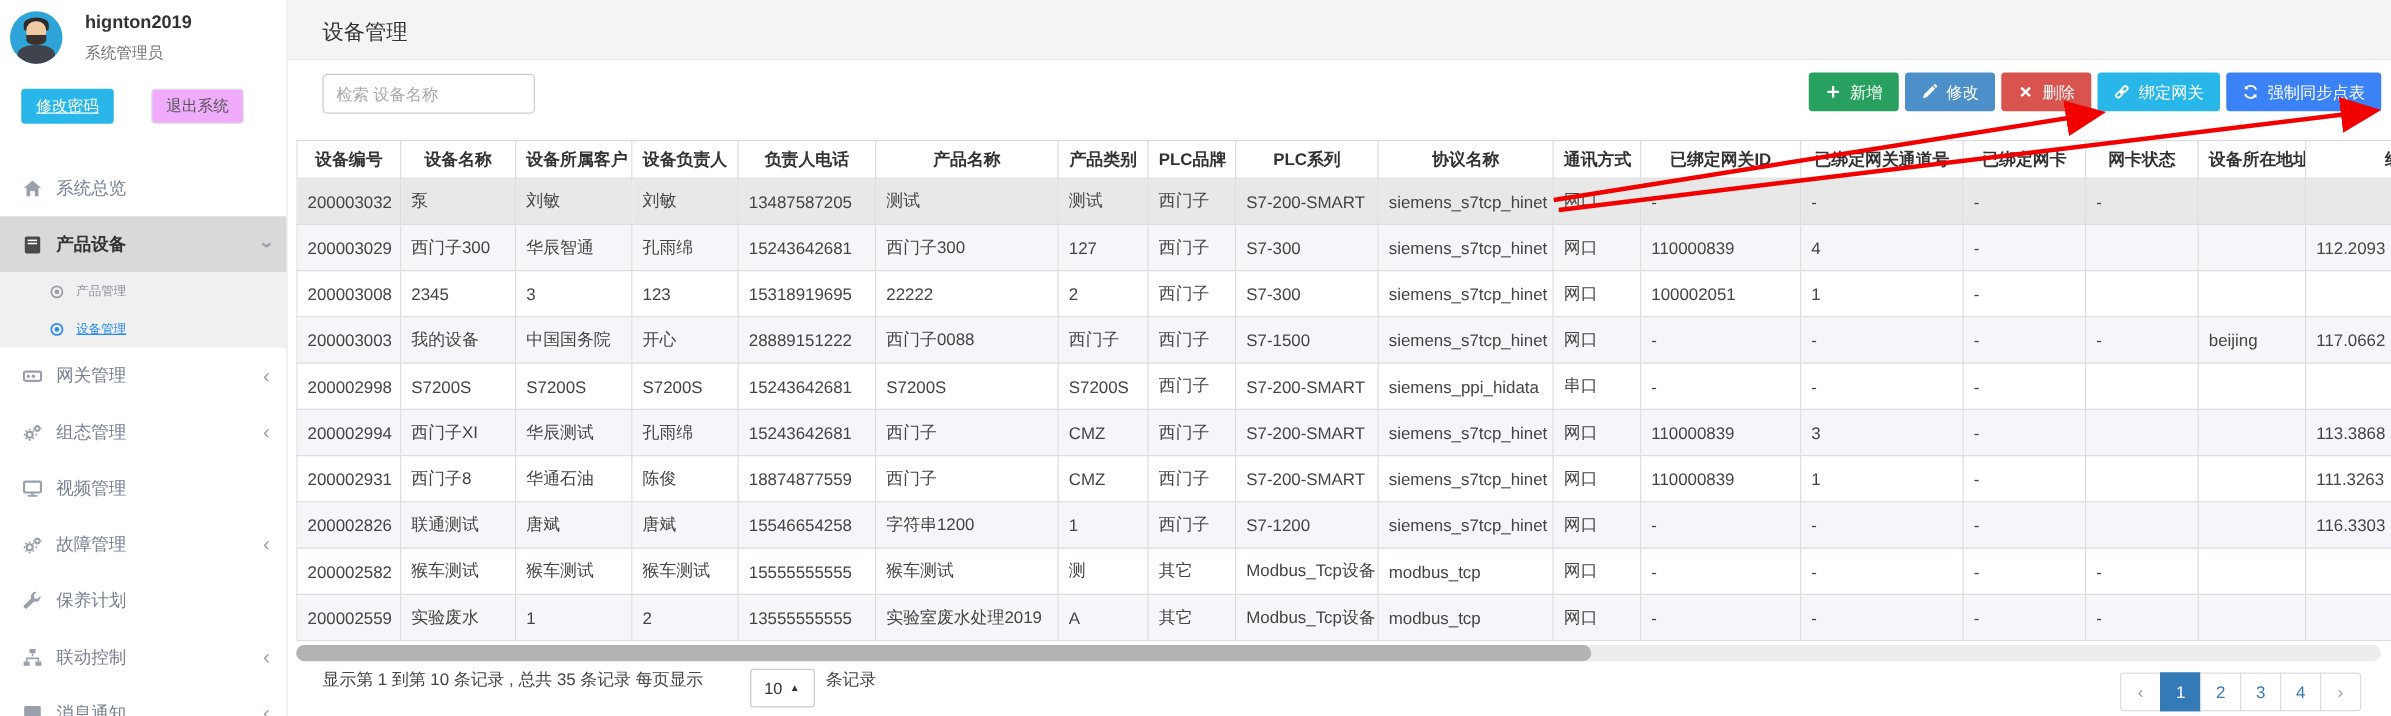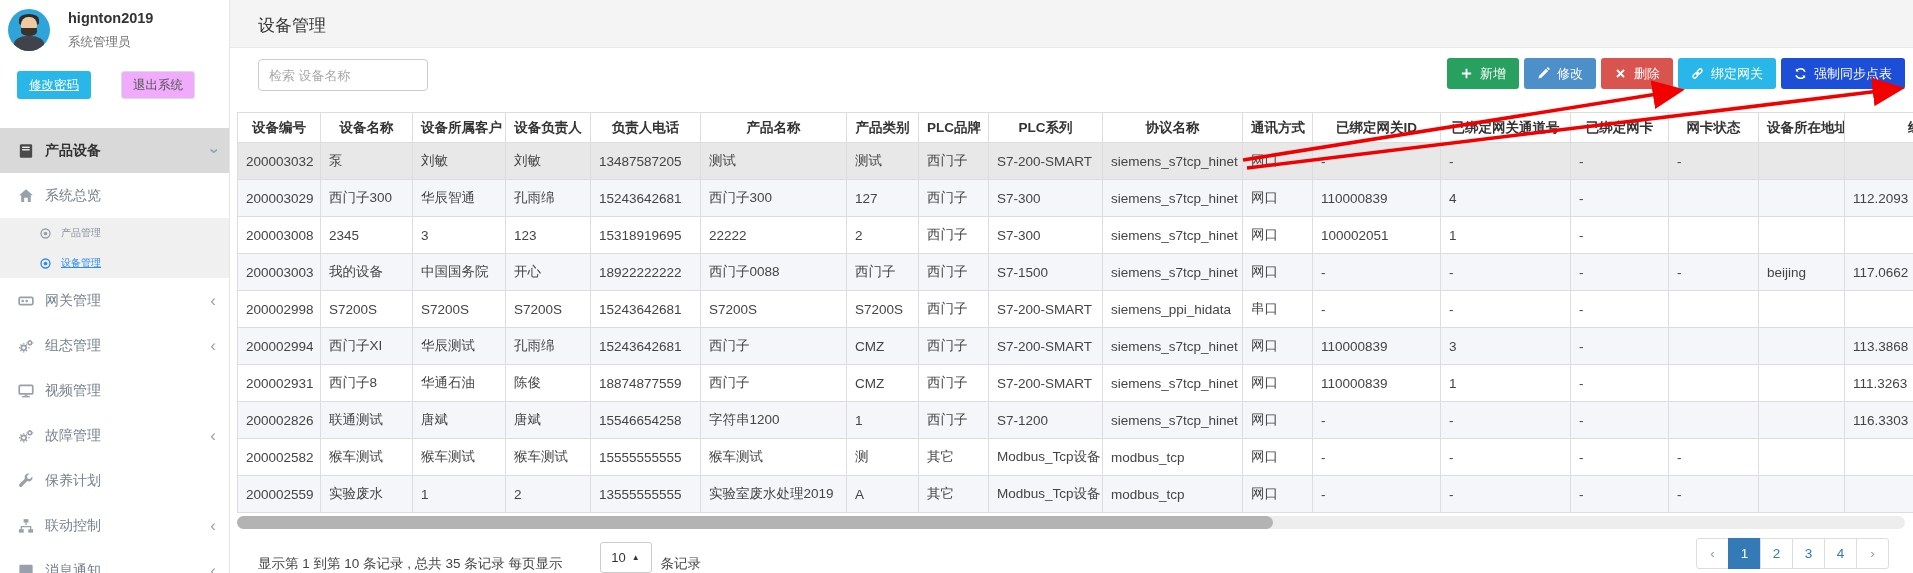--- a/index.html
+++ b/index.html
@@ -60,21 +60,21 @@
   th,td { border:1px solid #ddd; padding:0 8px; font-size:13.5px; overflow:hidden; white-space:nowrap; }
   th { height:30px; font-weight:bold; text-align:center; color:#333; background:#fff; }
   td { height:37px; color:#444; background:#fff; }
   tbody tr:nth-child(even) td { background:#f4f6f9; }
   tbody tr.selected td { background:#e8e8e8; }
 
   .hscroll { position:absolute; left:7px; top:468px; width:1668px; height:13px; background:#ededed; border-radius:7px; }
   .hthumb { width:1036px; height:13px; background:#b3b3b3; border-radius:7px; cursor:pointer; }
 
   
-  .summary { position:absolute; left:28px; top:487px; height:38px; display:flex; align-items:flex-end;
+  .summary { position:absolute; left:28px; top:487px; height:38px; display:flex; align-items:flex-start;
     gap:9px; font-size:13.5px; color:#444; }
   .psize { height:31px; min-width:52px; border:1px solid #ccc; border-radius:3px; background:#fff;
     font-size:13px; color:#333; display:inline-flex; align-items:center; justify-content:center; gap:6px; cursor:pointer;
     font-family:"Liberation Sans","DejaVu Sans",sans-serif;margin-left:28px; }
   .psize .caret { font-size:8px; color:#333; }
   .pager { position:absolute; right:24px; top:490px; display:flex; }
   .pg { min-width:33px; height:31px; line-height:29px; text-align:center; border:1px solid #ddd;
     margin-left:-1px; font-size:13.5px; color:#337ab7; background:#fff; cursor:pointer; padding:0 6px; }
   .pg:first-child { border-radius:3px 0 0 3px; margin-left:0; }
   .pg:last-child { border-radius:0 3px 3px 0; }
@@ -94,38 +94,38 @@
         <div class="hair"></div>
         <div class="face"></div>
         <div class="beard"></div>
     </div>
     <div class="uname">hignton2019</div>
     <div class="urole">系统管理员</div>
     <button class="btn-pass">修改密码</button>
     <button class="btn-logout">退出系统</button>
   </div>
   <nav id="side-menu">
+      <div class="sitem">
+        <span class="icon">
+          <svg viewBox="0 0 14 14">
+            <path fill="currentColor" d="M7 1.2 13 6.4h-1.8v5.8H8.6V8.6H5.4v3.6H2.8V6.4H1z"></path>
+          </svg>
+        </span>
+        <span class="slabel">系统总览</span>
+      </div>
       <div class="sitem pactive">
         <span class="icon">
           <svg viewBox="0 0 14 14">
             <path fill="currentColor" d="M3 1h8.2c.7 0 1.2.5 1.2 1.2v9.6c0 .7-.5 1.2-1.2 1.2H3c-.8 0-1.4-.6-1.4-1.4V2.4C1.6 1.6 2.2 1 3 1z"></path>
             <rect x="3.6" y="3.2" width="6.6" height="1.1" fill="#fff"></rect>
             <rect x="3.6" y="5.4" width="6.6" height="1.1" fill="#fff"></rect>
           </svg>
         </span>
         <span class="slabel">产品设备</span>
         <span class="chev down">‹</span>
-      </div>
-      <div class="sitem">
-        <span class="icon">
-          <svg viewBox="0 0 14 14">
-            <path fill="currentColor" d="M7 1.2 13 6.4h-1.8v5.8H8.6V8.6H5.4v3.6H2.8V6.4H1z"></path>
-          </svg>
-        </span>
-        <span class="slabel">系统总览</span>
       </div>
       <div class="sitem sub">
         <span class="icon">
           <svg viewBox="0 0 14 14">
             <circle cx="7" cy="7" r="4.8" fill="none" stroke="currentColor" stroke-width="1.5"></circle>
             <circle cx="7" cy="7" r="2" fill="currentColor"></circle>
           </svg>
         </span>
         <span class="slabel">产品管理</span>
       </div>
@@ -255,21 +255,21 @@
           <svg viewBox="0 0 14 14">
             <g transform="rotate(-45 7 7)" fill="none" stroke="currentColor" stroke-width="1.5">
               <rect x="0.8" y="5.1" width="6" height="3.8" rx="1.9"></rect>
               <rect x="7.2" y="5.1" width="6" height="3.8" rx="1.9"></rect>
               <line x1="4.8" y1="7" x2="9.2" y2="7"></line>
             </g>
           </svg>
         </span>
         <span>绑定网关</span>
       </button>
-      <button class="tbtn" style="background: #1d4ed8; text-align: center;">
+      <button class="tbtn" style="background: #3b82f6; text-align: center;">
         <span class="icon">
           <svg viewBox="0 0 14 14">
             <g fill="none" stroke="currentColor" stroke-width="1.6">
               <path d="M11.8 5.2A5.1 5.1 0 0 0 2.6 4.3"></path>
               <path d="M2.2 8.8a5.1 5.1 0 0 0 9.2.9"></path>
             </g>
             <path fill="currentColor" d="M2 1.6v3.2h3.2z"></path>
             <path fill="currentColor" d="M12 12.4V9.2H8.8z"></path>
           </svg>
         </span>
@@ -375,21 +375,21 @@
             <td>-</td>
             <td></td>
             <td></td>
             <td></td>
           </tr>
           <tr>
             <td>200003003</td>
             <td>我的设备</td>
             <td>中国国务院</td>
             <td>开心</td>
-            <td>18922222222</td>
+            <td>28889151222</td>
             <td>西门子0088</td>
             <td>西门子</td>
             <td>西门子</td>
             <td>S7-1500</td>
             <td>siemens_s7tcp_hinet</td>
             <td>网口</td>
             <td>-</td>
             <td>-</td>
             <td>-</td>
             <td>-</td>

